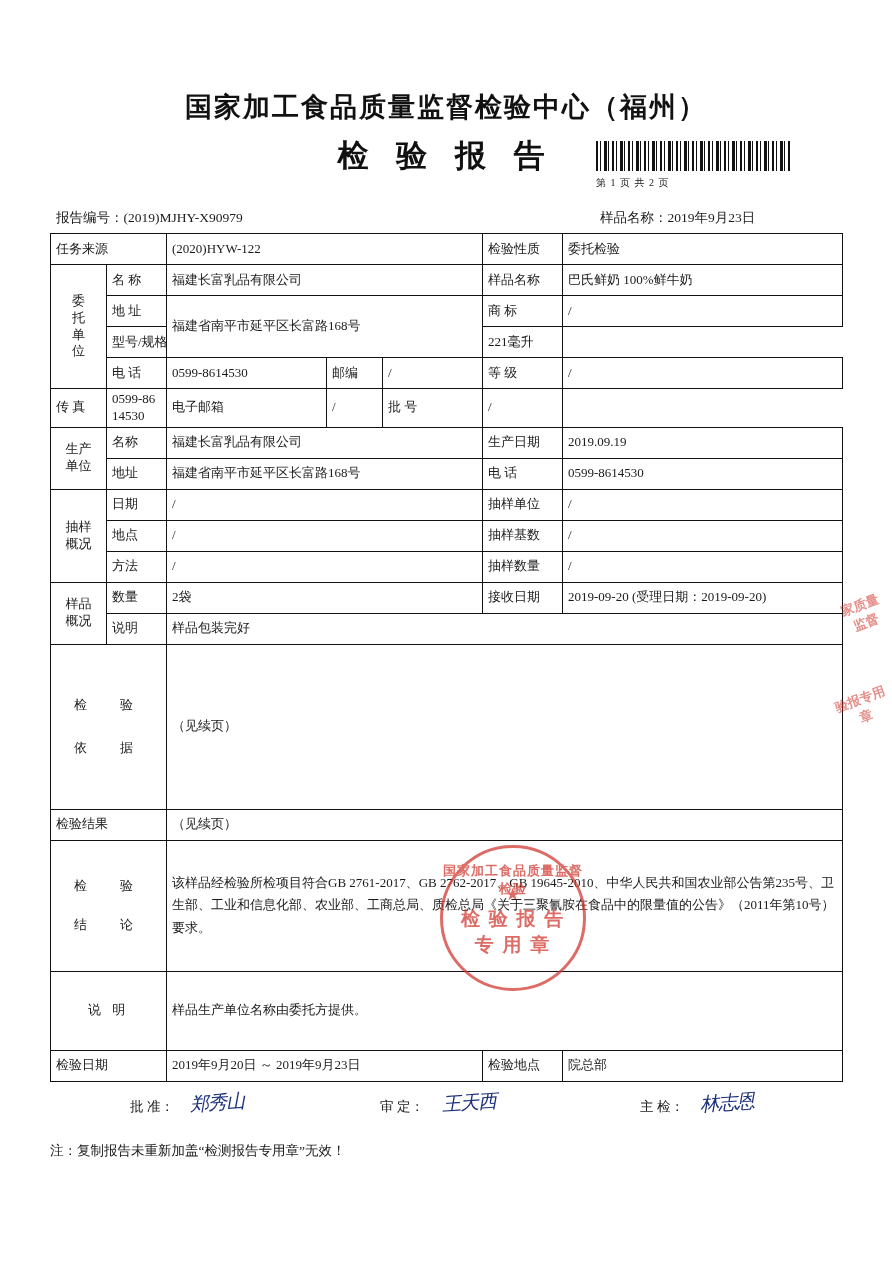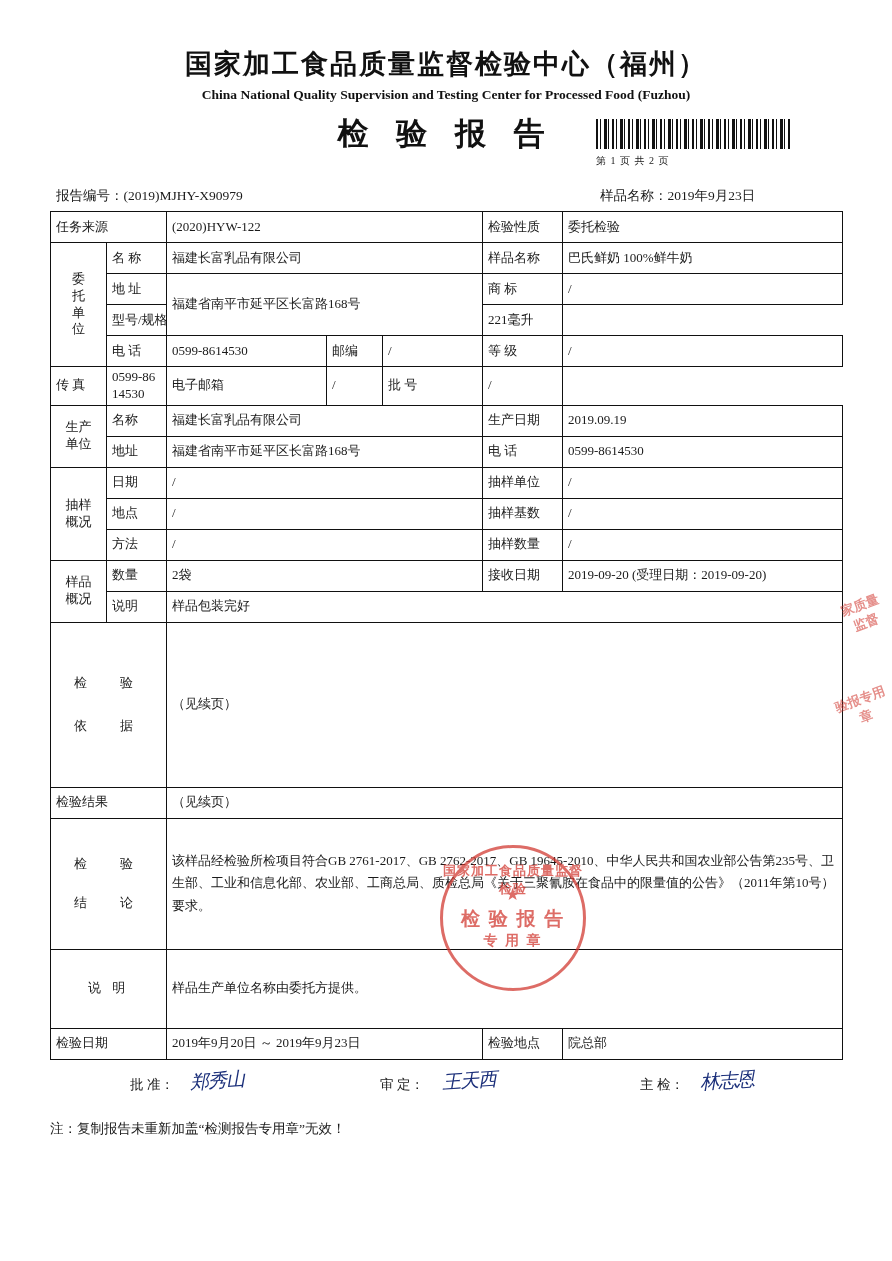--- a/index.html
+++ b/index.html
@@ -26,20 +26,21 @@
   .header {
     text-align: center;
     padding-top: 46px;
   }
   .title-cn {
     font-family: "Liberation Serif", serif;
     font-size: 27px;
     font-weight: bold;
     letter-spacing: 2px;
     color: #111;
+    margin-top: 43px;
   }
   .title-en {
     font-family: "Liberation Serif", serif;
     font-size: 13.5px;
     font-weight: bold;
     margin-top: 5px;
     color: #111;
   }
   .report-line {
     position: relative;
@@ -187,21 +188,21 @@
     font-size: 13px;
     font-weight: bold;
     letter-spacing: 1px;
   }
   .stamp-main .l1 {
     position: absolute; left: 0; top: 58px; width: 140px;
     text-align: center; font-size: 19px; font-weight: bold; letter-spacing: 2px;
   }
   .stamp-main .l2 {
     position: absolute; left: 0; top: 84px; width: 140px;
-    text-align: center; font-size: 14px; font-weight: bold; letter-spacing: 2px;
+    text-align: center; font-size: 19px; font-weight: bold; letter-spacing: 2px;
   }
   .stamp-main .star {
     position: absolute; left: 62px; top: 36px;
     font-size: 17px;
   }
   .stamp-side {
     position: absolute;
     color: #d0342c;
     opacity: 0.55;
     font-size: 13px;
@@ -215,21 +216,20 @@
   .stamp-s1 { left: 838px; top: 596px; width: 50px; }
   .stamp-s2 { left: 836px; top: 690px; width: 54px; }
 </style>
 </head>
 <body>
 
 <div class="page">
 
   <div class="header">
     <div class="title-cn">国家加工食品质量监督检验中心（福州）</div>
-    <div class="title-en">China National Quality Supervision and Testing Center for Processed Food (Fuzhou)</div>
     <div class="report-line">
       <div class="report-cn">检 验 报 告</div>
       <div class="barcode"></div>
       <div class="page-count">第 1 页  共 2 页</div>
     </div>
   </div>
 
   <div class="meta">
     <span class="left">报告编号：(2019)MJHY-X90979</span>
     <span class="right">样品名称：2019年9月23日</span>

